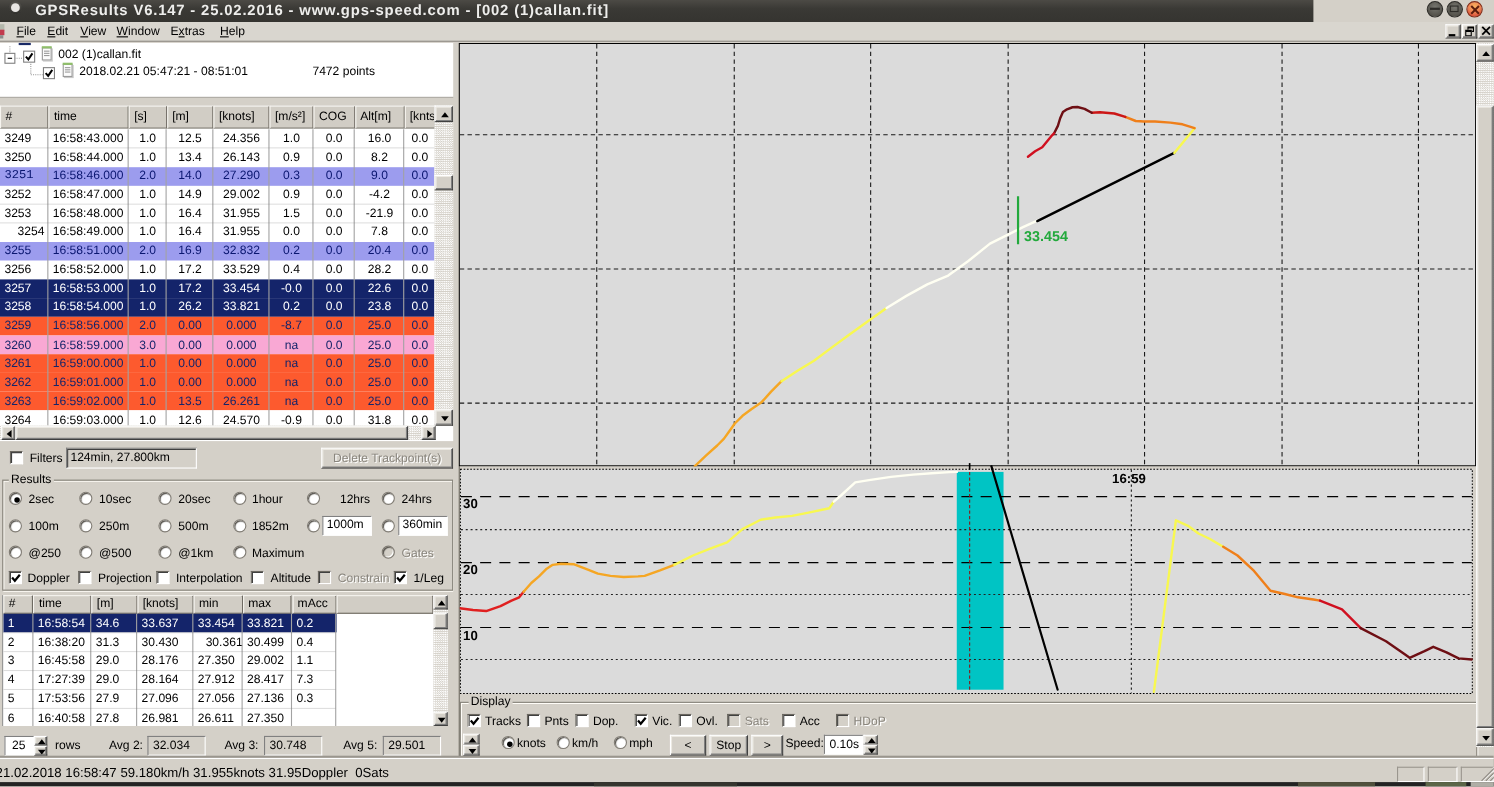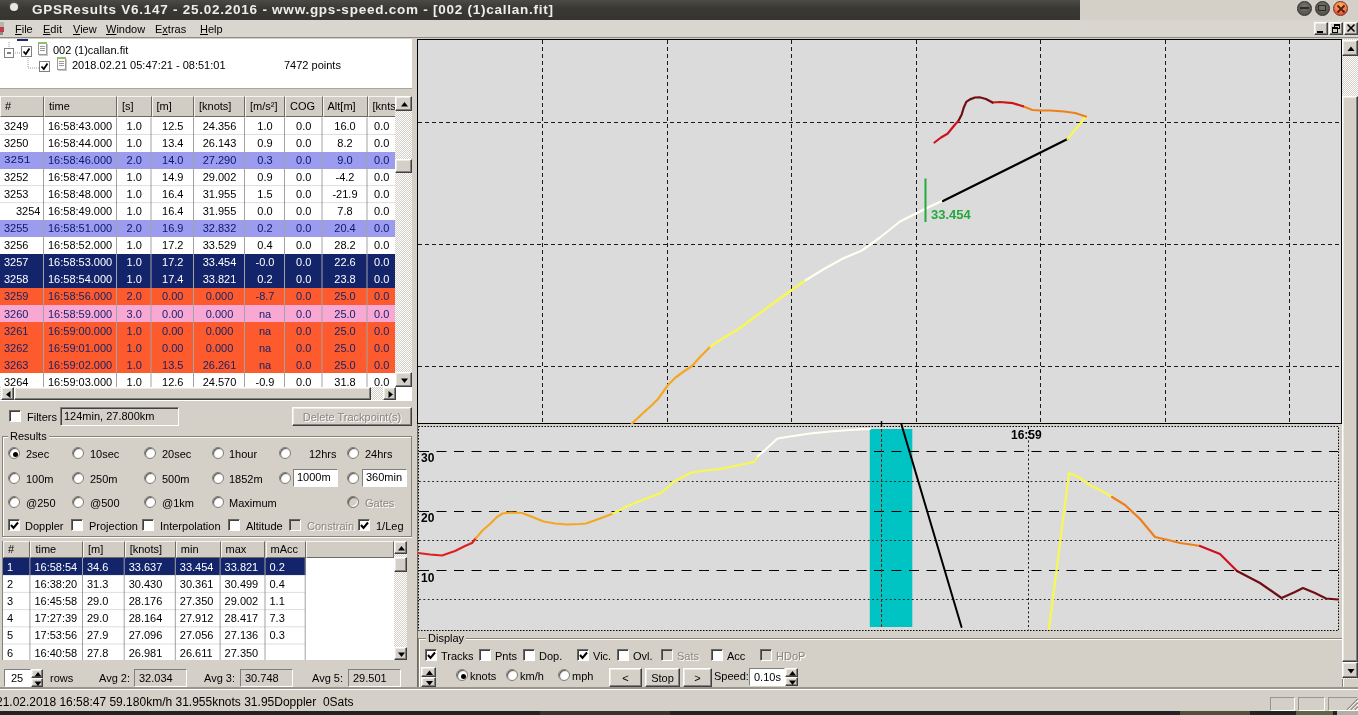--- a/index.html
+++ b/index.html
@@ -12,21 +12,21 @@
 .cb { width:12px; height:12px; background:#fff; border:1px solid; border-color:#6a675f #fff #fff #6a675f; box-shadow: inset 1px 1px 0 #404040; }
 .cb.dis { background:#d4d0c8; }
 svg { display:block; }
 .hdrcell { position:absolute; top:0; height:100%; background:#d1cdc5; border:1px solid; border-color:#f6f4ef #6e6a62 #6e6a62 #f6f4ef; padding:3px 0 0 4px; font-size:11px; color:#000; }
 .cell { position:absolute; top:0; height:100%; overflow:hidden; white-space:nowrap; padding-top:2.6px; }
 .c-c { text-align:center; }
 .row { position:absolute; left:0; width:395px; }
 </style></head>
 <body>
 
-<div class="abs" style="left:0;top:0;width:1080px;height:20px;background:linear-gradient(#4c4a45,#3a3935 40%,#353430);">
+<div class="abs" style="left:0;top:0;width:1194px;height:20px;background:linear-gradient(#4c4a45,#3a3935 40%,#353430);">
  <div class="abs" style="left:8px;top:1px;width:12px;height:12px;border-radius:50%;background:#55534e;box-shadow:inset 0 -2px 3px #2c2b28;"></div>
  <div class="abs" style="left:10px;top:3px;width:8px;height:8px;border-radius:50%;background:#e8e6e3;"></div>
  <div class="abs" style="left:32px;top:2px;font-size:13.5px;font-weight:bold;color:#eeeeec;letter-spacing:0.75px;">GPSResults V6.147 - 25.02.2016 - www.gps-speed.com - [002 (1)callan.fit]</div>
  <div class="abs" style="left:1297px;top:1px;width:15px;height:15px;border-radius:50%;background:radial-gradient(circle at 50% 35%,#777770,#55534c 70%);border:1px solid #2e2d29;"></div>
  <div class="abs" style="left:1300px;top:7px;width:9px;height:2px;background:#2d2c28;"></div>
  <div class="abs" style="left:1315px;top:1px;width:15px;height:15px;border-radius:50%;background:radial-gradient(circle at 50% 35%,#777770,#55534c 70%);border:1px solid #2e2d29;"></div>
  <div class="abs" style="left:1318px;top:5px;width:8px;height:6px;border:1px solid #2d2c28;"></div>
  <div class="abs" style="left:1333px;top:1px;width:15px;height:15px;border-radius:50%;background:radial-gradient(circle at 50% 30%,#f9b25e,#ef8653 45%,#d64937 85%);border:1px solid #812d18;"></div>
  <svg class="abs" style="left:1336px;top:4px;" width="10" height="10">
       <path d="M1.5 1.5 L8.5 8.5 M8.5 1.5 L1.5 8.5" stroke="#5c1d0e" stroke-width="1.8"></path>
@@ -192,21 +192,21 @@
 <div class="cell c-c" style="left:194px;width:51px;">33.454</div>
 <div class="cell c-c" style="left:245px;width:40px;">-0.0</div>
 <div class="cell c-c" style="left:285px;width:37.5px;">0.0</div>
 <div class="cell c-c" style="left:322.5px;width:45.0px;">22.6</div>
 <div class="cell c-c" style="left:367.5px;width:28.5px;">0.0</div>
 </div>
 <div class="row" style="top:174.85px;height:17.05px;background:#14246a;color:#fff;font-size:11px;">
 <div class="cell" style="left:0px;width:44px;padding-left:4px;">3258</div>
 <div class="cell" style="left:44px;width:73px;padding-left:4px;">16:58:54.000</div>
 <div class="cell c-c" style="left:117px;width:34.5px;">1.0</div>
-<div class="cell c-c" style="left:151.5px;width:42.5px;">17.4</div>
+<div class="cell c-c" style="left:151.5px;width:42.5px;">26.2</div>
 <div class="cell c-c" style="left:194px;width:51px;">33.821</div>
 <div class="cell c-c" style="left:245px;width:40px;">0.2</div>
 <div class="cell c-c" style="left:285px;width:37.5px;">0.0</div>
 <div class="cell c-c" style="left:322.5px;width:45.0px;">23.8</div>
 <div class="cell c-c" style="left:367.5px;width:28.5px;">0.0</div>
 </div>
 <div class="row" style="top:191.90px;height:17.05px;background:#fd5a2e;color:#14246a;font-size:11px;">
 <div class="cell" style="left:0px;width:44px;padding-left:4px;">3259</div>
 <div class="cell" style="left:44px;width:73px;padding-left:4px;">16:58:56.000</div>
 <div class="cell c-c" style="left:117px;width:34.5px;">2.0</div>
@@ -388,21 +388,21 @@
 <div class="cell" style="left:121.7px;width:51.10000000000001px;padding-left:4px;">33.637</div>
 <div class="cell" style="left:172.8px;width:44.79999999999998px;padding-left:4px;">33.454</div>
 <div class="cell" style="left:217.6px;width:44.900000000000006px;padding-left:4px;">33.821</div>
 <div class="cell" style="left:262.5px;width:40.19999999999999px;padding-left:4px;">0.2</div>
 </div>
 <div class="abs" style="left:0;top:34.20px;width:302.7px;height:17.2px;background:#fff;color:#000;">
 <div class="cell" style="left:0px;width:27.4px;padding-left:4px;">2</div>
 <div class="cell" style="left:27.4px;width:52.6px;padding-left:4px;">16:38:20</div>
 <div class="cell" style="left:80px;width:41.7px;padding-left:4px;">31.3</div>
 <div class="cell" style="left:121.7px;width:51.10000000000001px;padding-left:4px;">30.430</div>
-<div class="cell" style="left:172.8px;width:44.79999999999998px;padding-left:4px;">30.361</div>
+<div class="cell" style="left:172.8px;width:44.79999999999998px;padding-left:4px;text-align:right;">30.361</div>
 <div class="cell" style="left:217.6px;width:44.900000000000006px;padding-left:4px;">30.499</div>
 <div class="cell" style="left:262.5px;width:40.19999999999999px;padding-left:4px;">0.4</div>
 </div>
 <div class="abs" style="left:0;top:51.40px;width:302.7px;height:17.2px;background:#fff;color:#000;">
 <div class="cell" style="left:0px;width:27.4px;padding-left:4px;">3</div>
 <div class="cell" style="left:27.4px;width:52.6px;padding-left:4px;">16:45:58</div>
 <div class="cell" style="left:80px;width:41.7px;padding-left:4px;">29.0</div>
 <div class="cell" style="left:121.7px;width:51.10000000000001px;padding-left:4px;">28.176</div>
 <div class="cell" style="left:172.8px;width:44.79999999999998px;padding-left:4px;">27.350</div>
 <div class="cell" style="left:217.6px;width:44.900000000000006px;padding-left:4px;">29.002</div>

